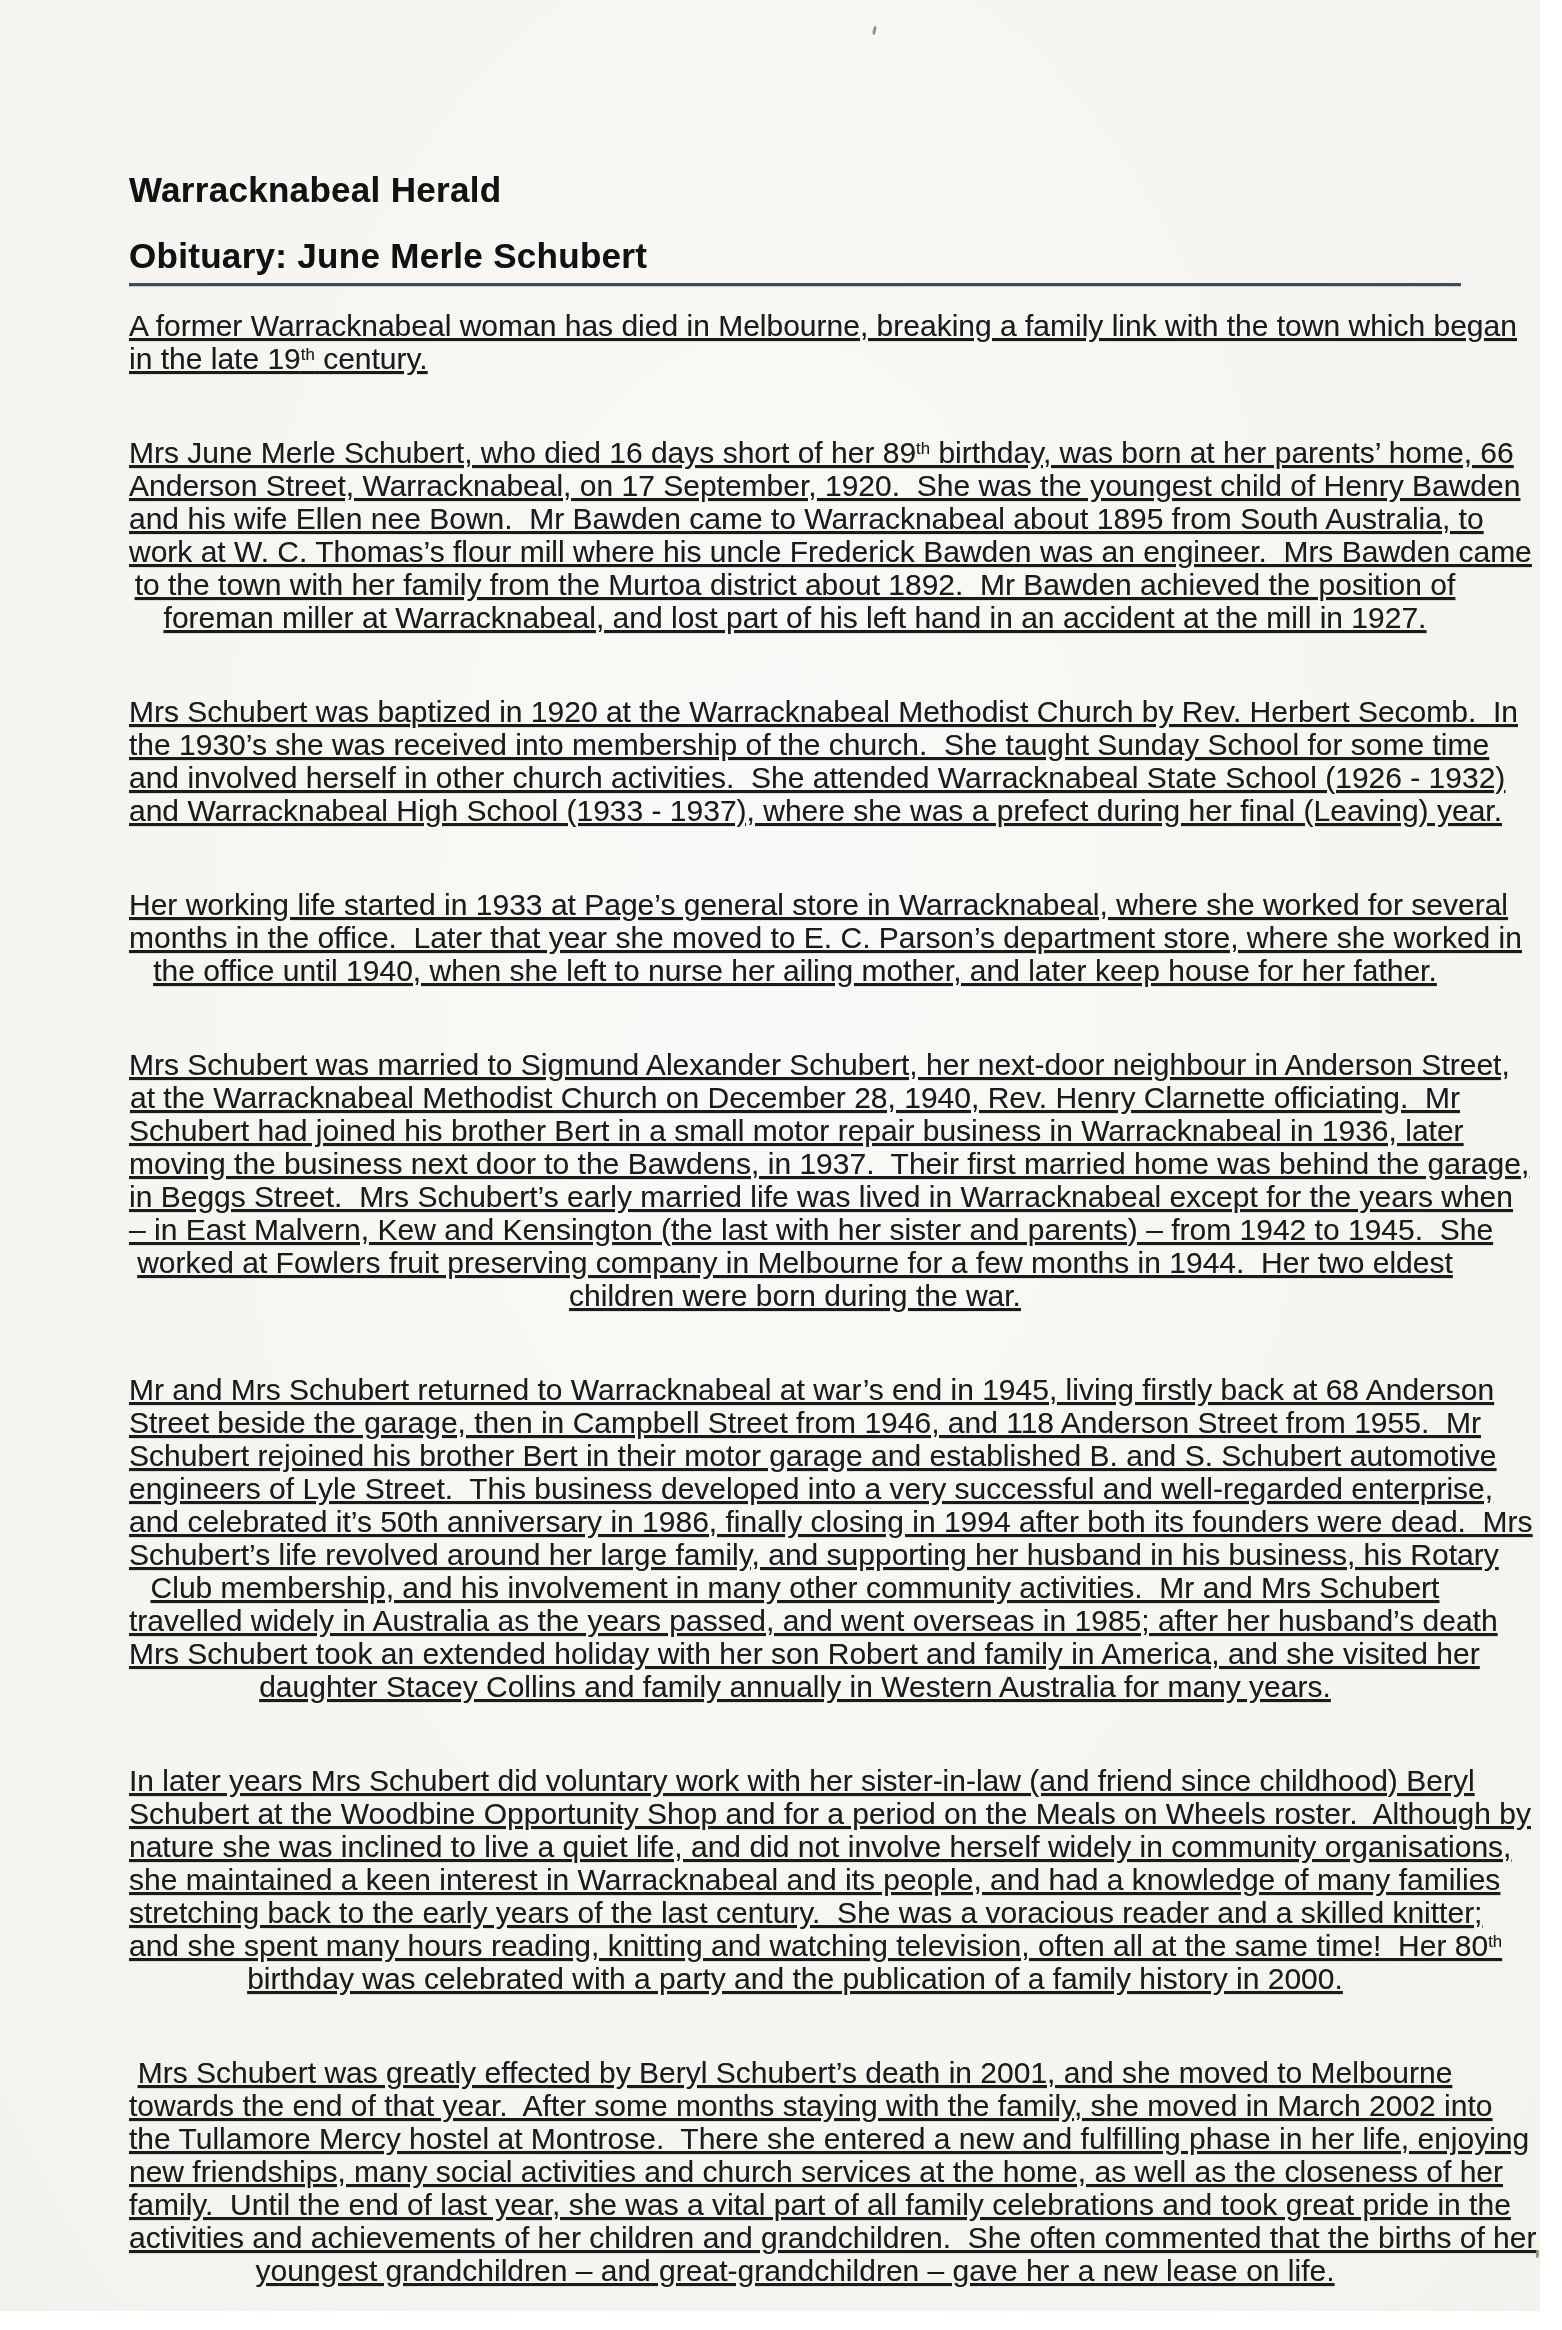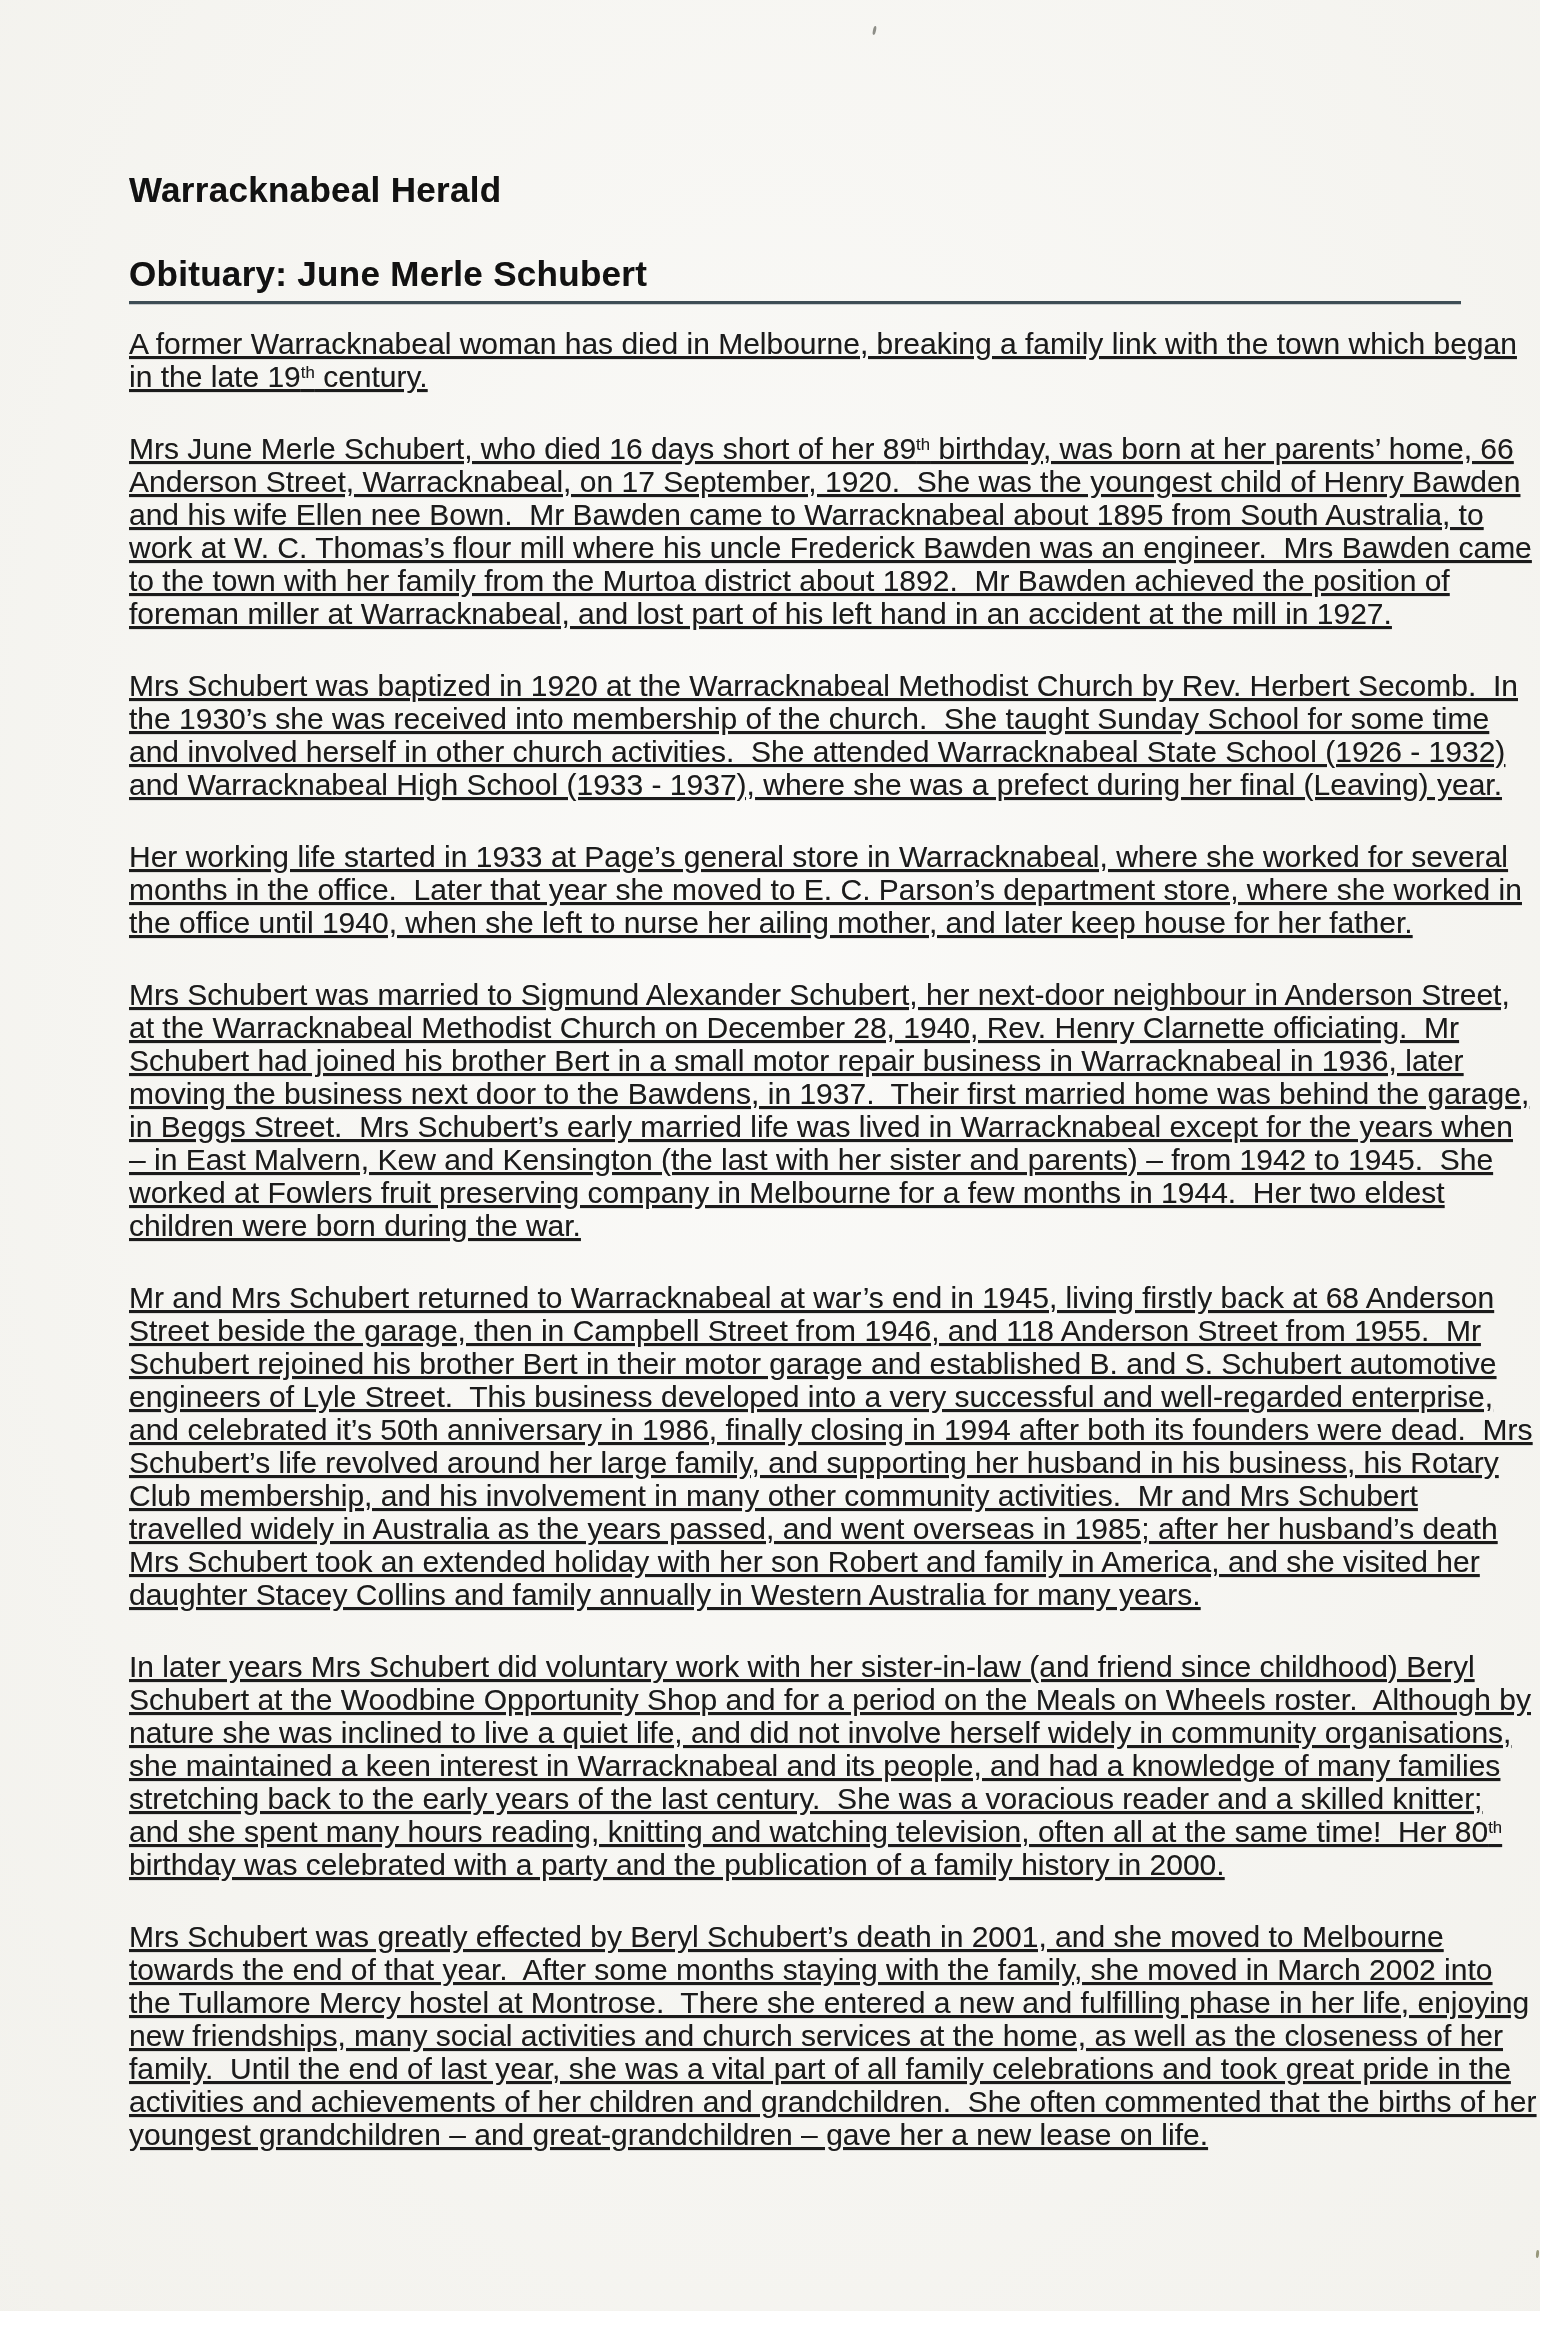--- a/index.html
+++ b/index.html
@@ -34,21 +34,21 @@
   .masthead {
     margin: 0;
     font-size: 35px;
     line-height: 38px;
     font-weight: bold;
     color: #121212;
     letter-spacing: 0.3px;
     text-shadow: 0 0.3px 0.5px rgba(10,10,10,0.35);
   }
   .headline {
-    margin: 46px 0 0 0;
+    margin: 28px 0 0 0;
     font-size: 35px;
     line-height: 38px;
     font-weight: bold;
     color: #121212;
     letter-spacing: 0.3px;
     text-shadow: 0 0.3px 0.5px rgba(10,10,10,0.35);
   }
   .rule {
     margin-top: 8.1px;
     width: 100%;
@@ -57,21 +57,21 @@
     box-shadow: 0 0.7px 0 rgba(62,77,85,0.35);
   }
   .body {
     margin-top: 23px;
     font-size: 30px;
     color: #1b1b1b;
     text-shadow: 0 0.3px 0.5px rgba(20,20,20,0.38);
     text-decoration: underline;
   }
   .para { margin: 0; }
-  .para + .para { margin-top: 39px; }
+  .para + .para { margin-top: 61px; text-align: center; }
   .line {
     white-space: pre;
     line-height: 33px;
   }
   sup {
     font-size: 56%;
     line-height: 0;
     vertical-align: baseline;
     position: relative;
     top: -0.55em;

